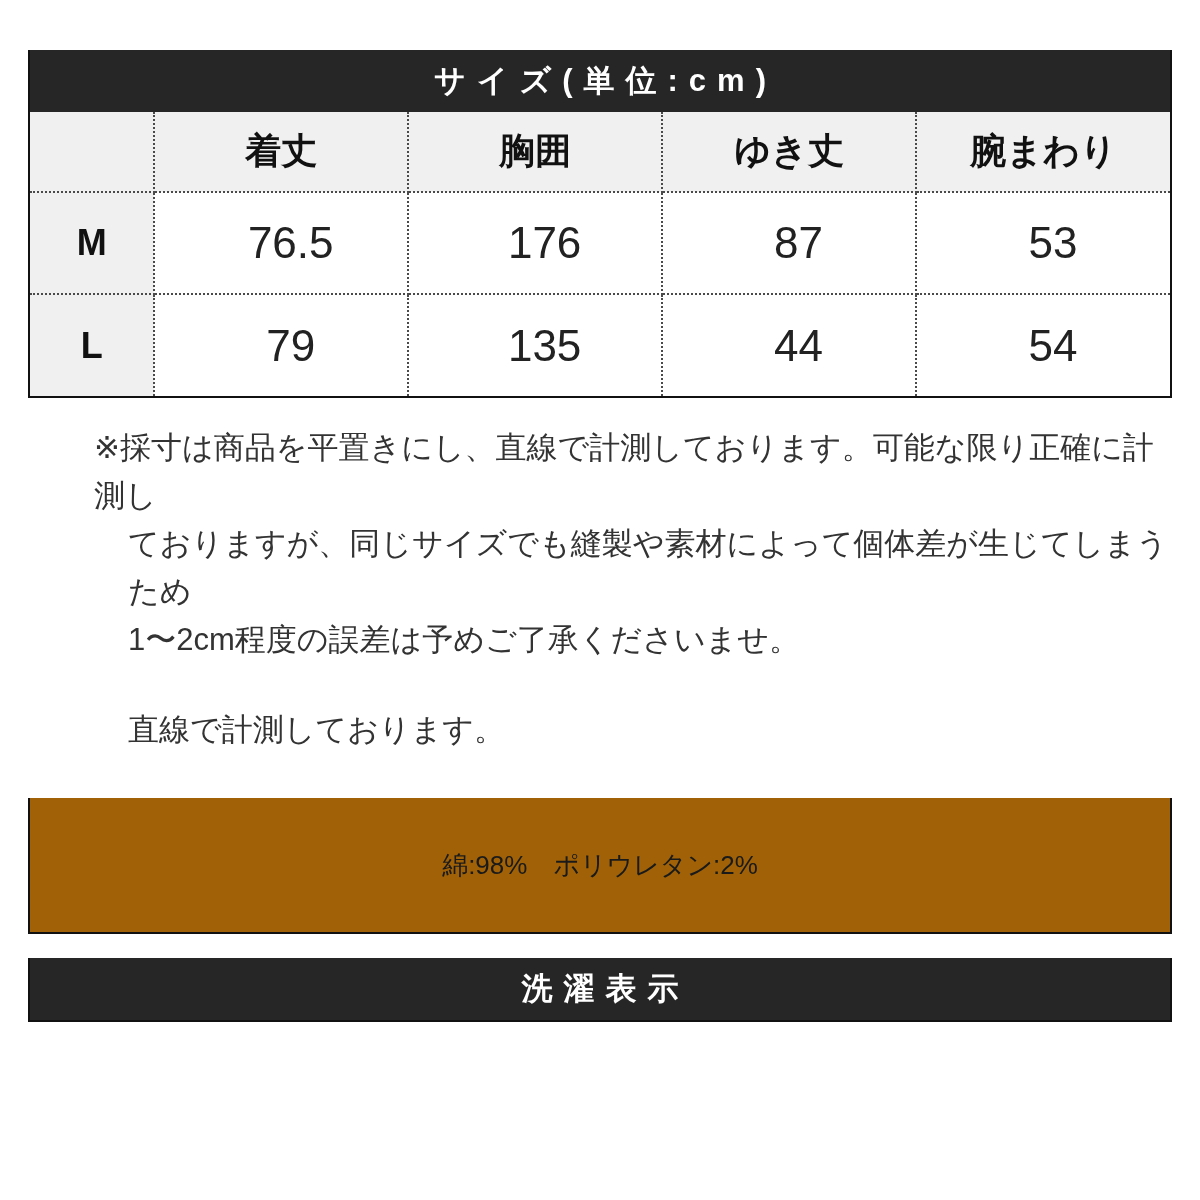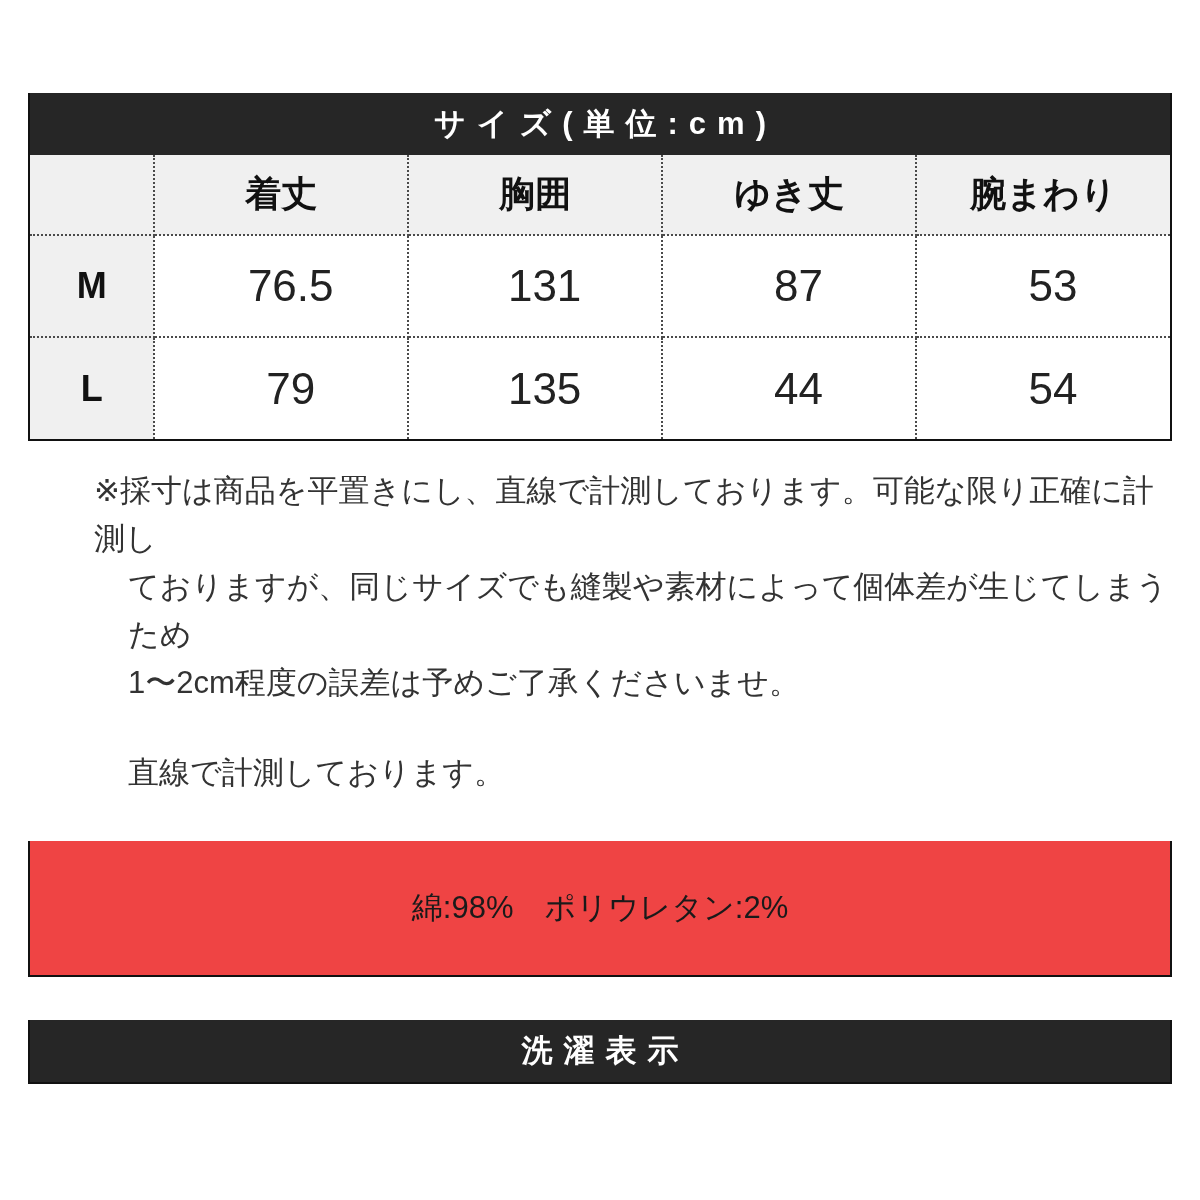--- a/index.html
+++ b/index.html
@@ -14,21 +14,20 @@
 
   
   .section-bar {
     height: 62px;
     background: #262626;
     color: #ffffff;
     display: flex; align-items: center; justify-content: center;
     font-size: 31px; font-weight: bold;
     letter-spacing: 11px;
     text-indent: 11px; 
-    margin-top: 43px;
   }
 
   
   .boxed { border: 2px solid #111; border-top: none; }
   .size-box { margin-top: 0; }
   table.size-table {
     width: 100%; border-collapse: collapse; table-layout: fixed;
     text-align: center;
   }
   .size-table col.c-label { width: 10.9%; }
@@ -54,22 +53,22 @@
   .notes { margin-top: 26px; padding-left: 30px; color: #333; }
   .note { font-size: 31px; line-height: 48px; margin-left: 36px; }
   .note + .note { margin-top: 42px; }
   .note .cont { padding-left: 34px; }
 
   
   .material-box { margin-top: 44px; }
   .material-body {
     height: 134px;
     display: flex; align-items: center; justify-content: center;
-    background: #ef4444;
-    font-size: 31px; color: #1a1a1a;
+    background: #a16207;
+    font-size: 26px; color: #1a1a1a;
   }
   .care-box { margin-top: 24px; }
 </style>
 </head>
 <body>
 
 <div class="page">
 
   <div class="boxed size-box">
     <div class="section-bar">
@@ -89,21 +88,21 @@
           <th>着丈</th>
           <th>胸囲</th>
           <th>ゆき丈</th>
           <th>腕まわり</th>
         </tr>
       </thead>
       <tbody>
         <tr>
           <th class="size-label">M</th>
           <td>76.5</td>
-          <td>131</td>
+          <td>176</td>
           <td>87</td>
           <td>53</td>
         </tr>
         <tr>
           <th class="size-label">L</th>
           <td>79</td>
           <td>135</td>
           <td>44</td>
           <td>54</td>
         </tr>

